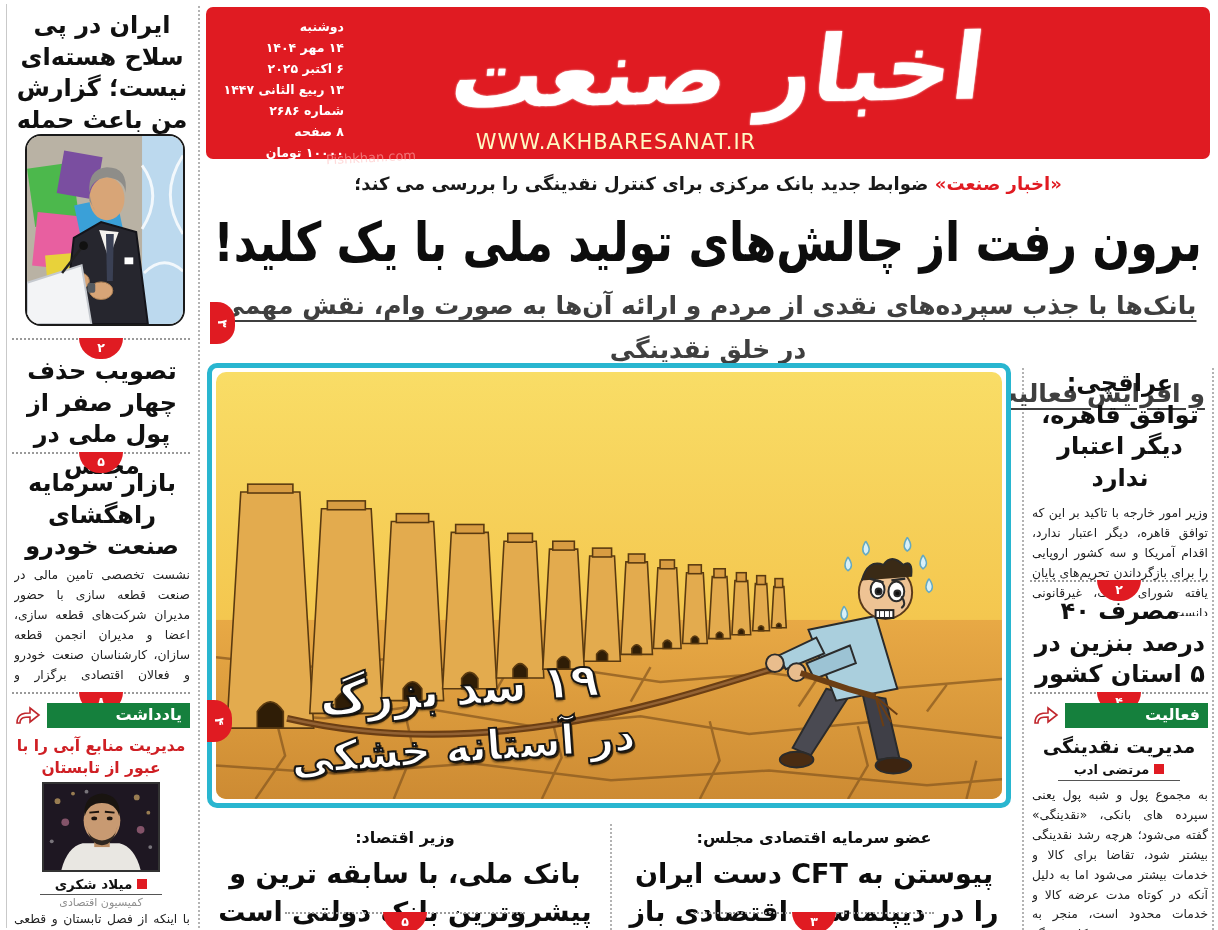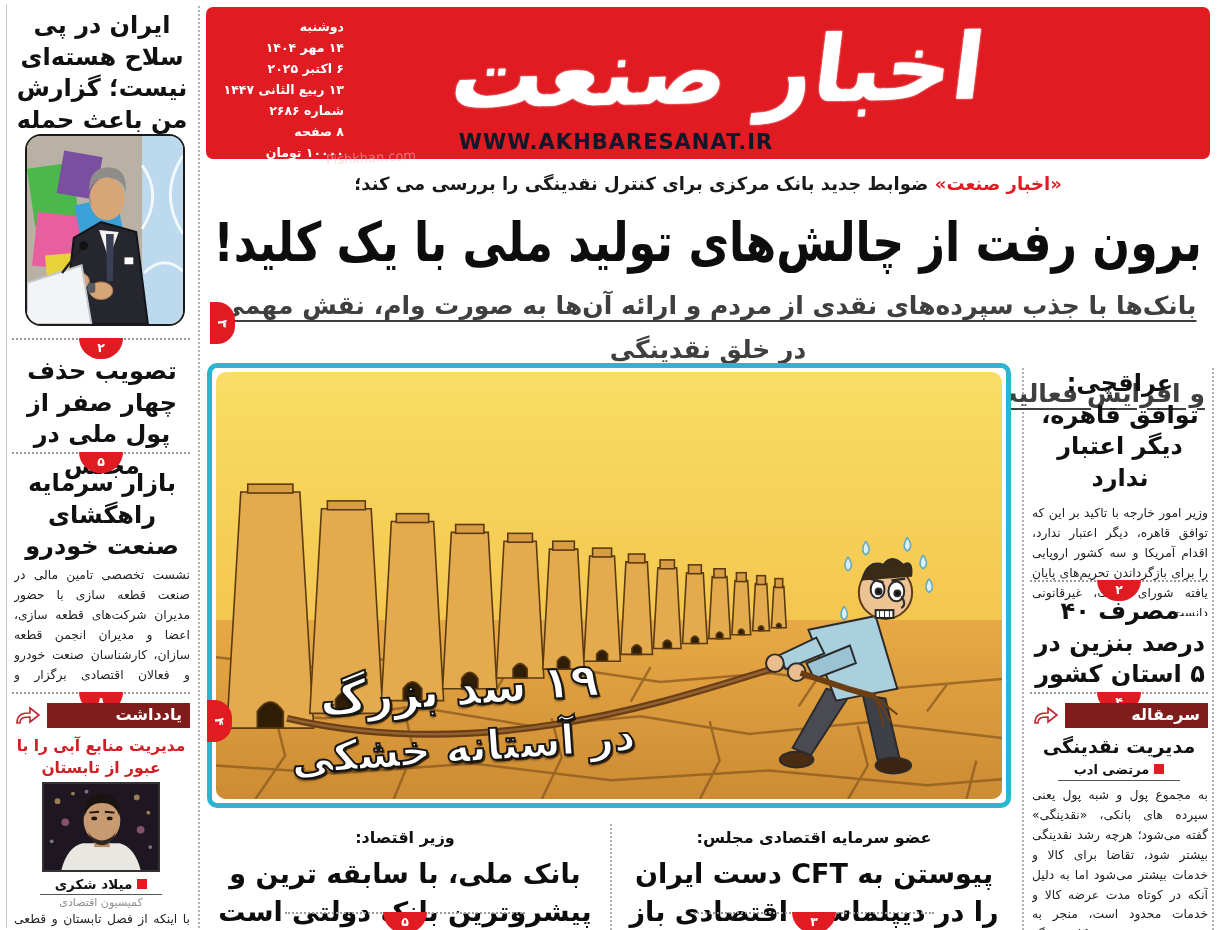--- a/index.html
+++ b/index.html
@@ -14,21 +14,21 @@
   
   .masthead { position:absolute; left:206px; top:7px; width:1004px; height:152px;
               background:#e01b22; border-radius:7px; }
   .date-block { position:absolute; left:10px; top:9px; width:128px; color:#fff;
                 font-size:12.5px; font-weight:bold; line-height:1.68; text-align:right; direction:rtl; }
   .logo { position:absolute; right:130px; left:150px; top:-6px; height:140px;
           display:flex; align-items:center; justify-content:center;
           color:#fff; font-size:92px; font-weight:bold; white-space:nowrap;
           transform:skewX(-8deg) rotate(-1deg); text-shadow:0 0 2px #fff; }
   .site-url { position:absolute; left:150px; bottom:5px; width:520px; text-align:center;
-              color:#0f172a; font-weight:bold; font-size:21px; letter-spacing:1px;
+              color:#fef9c3; font-weight:normal; font-size:21px; letter-spacing:1px;
               font-family:"DejaVu Sans", sans-serif; direction:ltr; }
   .watermark { position:absolute; left:120px; bottom:-6px; color:rgba(255,190,190,.55);
                font-size:13px; direction:ltr; transform:rotate(-3deg); }
 
   
   .lead { position:absolute; left:206px; top:161px; width:1004px; height:200px; text-align:center; }
   .kicker { margin-top:12px; font-size:18px; font-weight:bold; color:#1a1a1a; }
   .kicker .brand { color:#e01b22; }
   .main-headline { margin-top:6px; height:84px; display:flex; align-items:center; justify-content:center; }
   .main-headline span { font-size:54px; font-weight:bold; color:#0d0d0d; white-space:nowrap;
@@ -60,21 +60,21 @@
                 width:44px; height:21px; background:#e01b22; border-radius:0 0 26px 26px;
                 color:#fff; font-size:12.5px; font-weight:bold; text-align:center; line-height:19px; }
 
   
   .col-headline { position:absolute; text-align:center; font-weight:bold; color:#111;
                   font-size:24px; line-height:1.32; }
   .col-body { position:absolute; font-size:12.3px; color:#222; text-align:justify;
               line-height:1.62; overflow:hidden; }
 
   
-  .section-bar { position:absolute; height:25px; background:#7f1d1d;text-align:right; }
+  .section-bar { position:absolute; height:25px; background:#15803d;text-align:right; }
   .section-bar .bar-label { position:absolute; right:8px; top:2px; color:#fff; font-size:16px; font-weight:bold; }
   .arrow-box { position:absolute; left:-3px; top:-3px; width:38px; height:30px; background:#fff;
                display:flex; align-items:center; justify-content:center; }
 
   .note-headline { position:absolute; text-align:center; font-weight:bold; color:#cf1f24;
                    font-size:15.5px; line-height:1.45; }
   .author-row { position:absolute; text-align:center; font-size:13.5px; font-weight:bold; color:#111; }
   .author-row .bullet { display:inline-block; width:10px; height:10px; background:#e01b22; margin-left:5px; }
   .author-underline { position:absolute; border-top:1.5px solid #555; }
   .author-role { position:absolute; text-align:center; font-size:11px; color:#8f8f8f; }
@@ -359,21 +359,21 @@
   <div class="sep" style="left:1030px; top:580px; width:178px;">
     <div class="badge">۲</div>
   </div>
 
   <div class="col-headline" style="left:1030px; top:596px; width:180px;">مصرف ۴۰ درصد بنزین در ۵ استان کشور</div>
   <div class="sep" style="left:1030px; top:692px; width:178px;">
     <div class="badge">۴</div>
   </div>
 
   <div class="section-bar" style="left:1030px; top:703px; width:178px;">
-    <div class="bar-label">سرمقاله</div>
+    <div class="bar-label">فعالیت</div>
     <div class="arrow-box">
       <svg width="26" height="20" viewBox="0 0 26 20">
           <path d="M2,18 C2,8 10,8 15,8 L15,3 L24,10 L15,17 L15,12 C10,12 5,12 5,18 Z" fill="#fff" stroke="#c1272d" stroke-width="1.6"></path>
         </svg>
     </div>
   </div>
   <div class="col-headline" style="left:1030px; top:734px; width:178px; font-size:19px;">مدیریت نقدینگی</div>
   <div class="author-row" style="left:1030px; top:762px; width:178px; font-size:13px;">
     <span class="bullet"></span><span>مرتضی ادب</span>
   </div>

